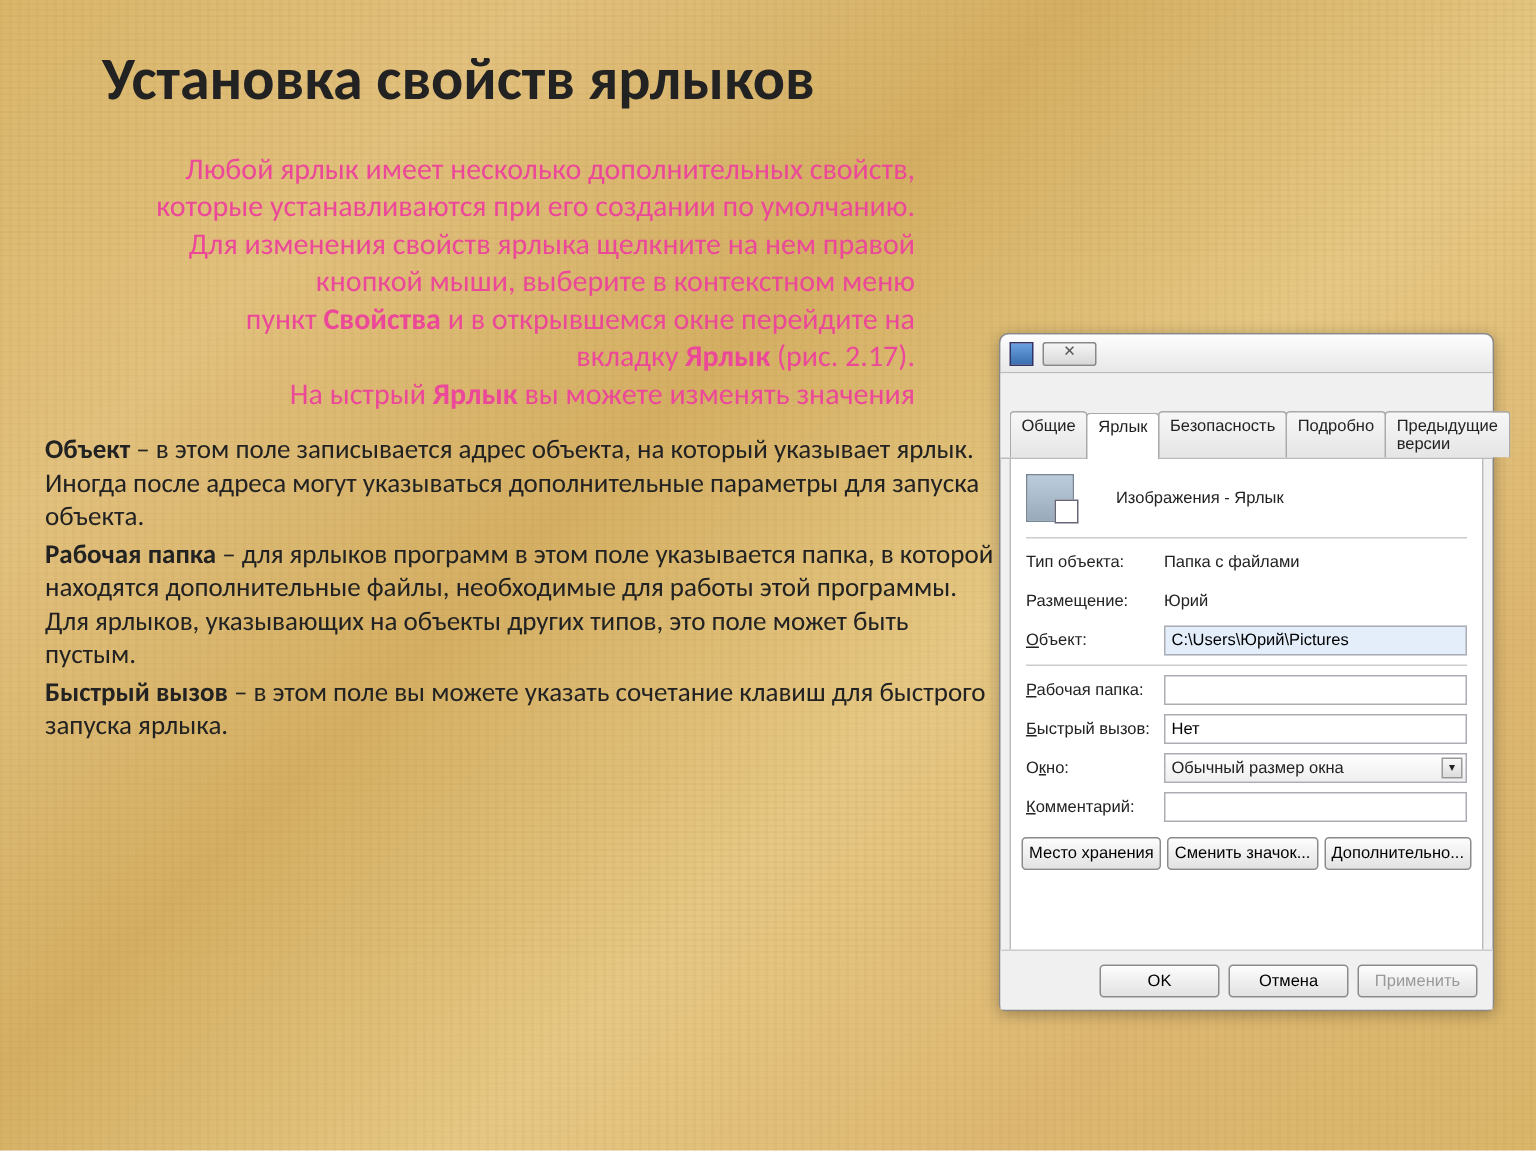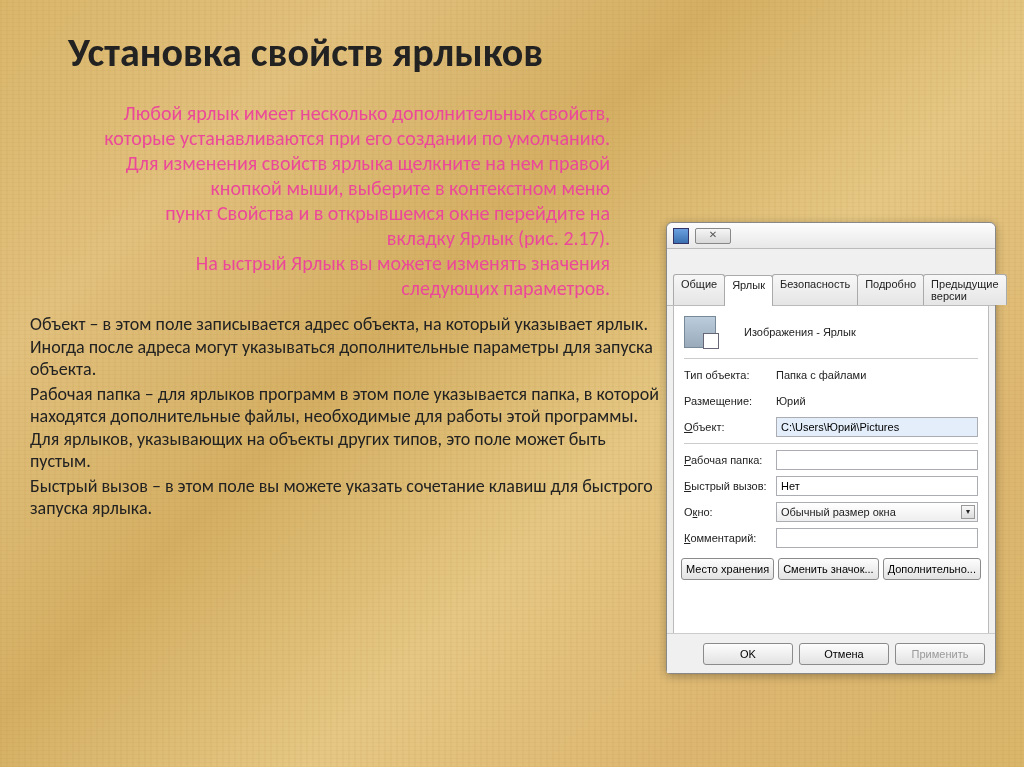--- a/index.html
+++ b/index.html
@@ -30,21 +30,21 @@
     color: #ec4899;
   }
   .body-text {
     width: 640px;
     margin: 12px 0 0 30px;
     font-size: 18px;
     line-height: 1.25;
     color: #222;
   }
   .body-text p { margin-bottom: 2px; }
-  b { font-weight: normal; }
+  b { font-weight: bold; }
 
   
   .dialog {
     position: absolute;
     top: 222px;
     left: 666px;
     width: 330px;
     height: 452px;
     background: #f0f0f0;
     border: 1px solid #888;
@@ -190,38 +190,37 @@
     bottom: 0; left: 0; right: 0;
     height: 40px;
     background: #f0f0f0;
     border-top: 1px solid #ccc;
     display: flex;
     align-items: center;
     justify-content: flex-end;
     gap: 6px;
     padding: 0 10px;
   }
-  .footer .winbtn { flex: none; width: 90px; }
+  .footer .winbtn { flex: none; width: 80px; }
   .footer .winbtn.disabled { color: #999; }
 </style>
 </head>
 <body>
 
 <div class="slide">
   <h1>Установка свойств ярлыков</h1>
 
   <div class="intro">
     <span>Любой ярлык имеет несколько дополнительных свойств,</span><br>
     <span>которые устанавливаются при его создании по умолчанию.</span><br>
     <span>Для изменения свойств ярлыка щелкните на нем правой</span><br>
     <span>кнопкой мыши, выберите в контекстном меню</span><br>
     <span>пункт </span><b>Свойства</b><span> и в открывшемся окне перейдите на</span><br>
     <span>вкладку </span><b>Ярлык</b><span> (рис. 2.17).</span><br>
     <span>На ыстрый </span><b>Ярлык</b><span> вы можете изменять значения</span><br>
-    <span>следующих параметров.</span>
   </div>
 
   <div class="body-text">
     <p><b>Объект</b><span> – в этом поле записывается адрес объекта, на который указывает ярлык. Иногда после адреса могут указываться дополнительные параметры для запуска объекта.</span></p>
     <p><b>Рабочая папка</b><span> – для ярлыков программ в этом поле указывается папка, в которой находятся дополнительные файлы, необходимые для работы этой программы. Для ярлыков, указывающих на объекты других типов, это поле может быть пустым.</span></p>
     <p><b> Быстрый вызов</b><span> – в этом поле вы можете указать сочетание клавиш для быстрого запуска ярлыка.</span></p>
   </div>
 
   <div class="dialog">
     <div class="titlebar">

